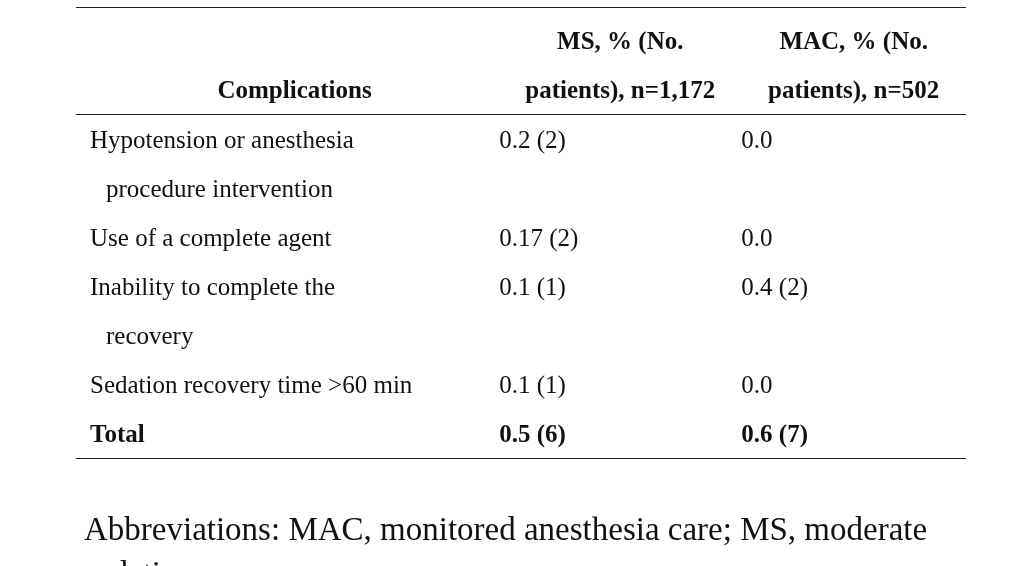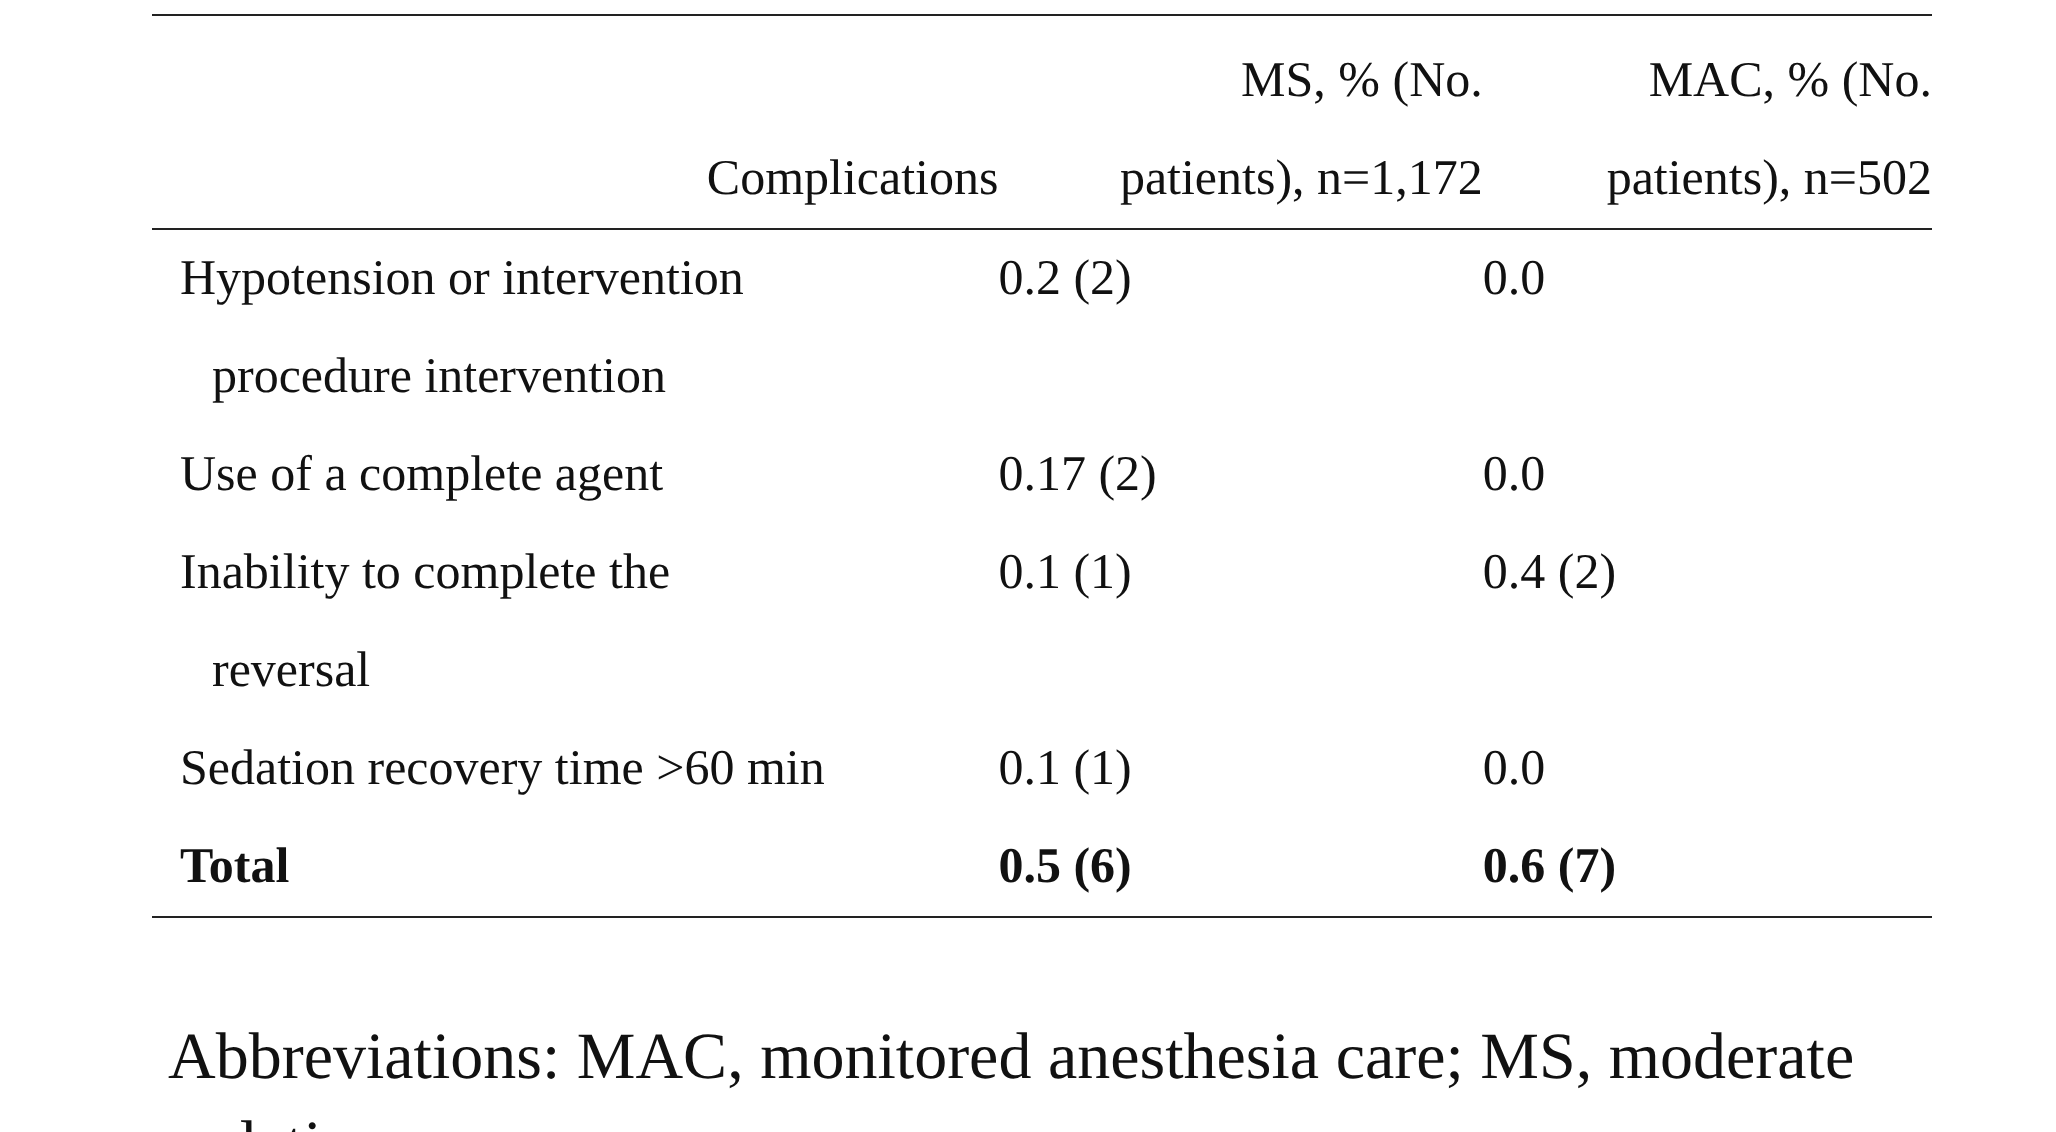--- a/index.html
+++ b/index.html
@@ -11,21 +11,21 @@
     .table-wrap {
       position: absolute; left: 76px; top: 7px; width: 890px;
     }
     table {
       border-collapse: collapse; width: 890px;
       font-size: 25px; line-height: 49px;
     }
     thead tr { border-top: 1.5px solid #222; border-bottom: 1.5px solid #222; }
     tbody tr:last-child { border-bottom: 1.5px solid #222; font-weight: bold; }
     th {
-      text-align: right; vertical-align: bottom; font-weight: normal;
+      text-align: center; vertical-align: bottom; font-weight: bold;
       padding: 0; padding-top: 8px; padding-bottom: 0px;
     }
     td { vertical-align: top; padding: 0; }
     .c1 { width: 416px; padding-left: 14px; }
     .c2 { width: 246px; }
     .c3 { width: 228px; }
     .label-cont { display: block; padding-left: 16px; }
     th .line { display: block; }
     .footnote {
       position: absolute; left: 84px; top: 507px;
@@ -48,35 +48,35 @@
         </th>
         <th class="c3">
           <span class="line">MAC, % (No.</span>
           <span class="line">patients), n=502</span>
         </th>
       </tr>
     </thead>
     <tbody>
       <tr>
         <td class="c1">
-          <span>Hypotension or intervention</span>
+          <span>Hypotension or anesthesia</span>
           <span class="label-cont">procedure intervention</span>
         </td>
         <td class="c2">0.2 (2)</td>
         <td class="c3">0.0</td>
       </tr>
       <tr>
         <td class="c1">Use of a complete agent</td>
         <td class="c2">0.17 (2)</td>
         <td class="c3">0.0</td>
       </tr>
       <tr>
         <td class="c1">
           <span>Inability to complete the</span>
-          <span class="label-cont">reversal</span>
+          <span class="label-cont">recovery</span>
         </td>
         <td class="c2">0.1 (1)</td>
         <td class="c3">0.4 (2)</td>
       </tr>
       <tr>
         <td class="c1">Sedation recovery time &gt;60 min</td>
         <td class="c2">0.1 (1)</td>
         <td class="c3">0.0</td>
       </tr>
       <tr>

